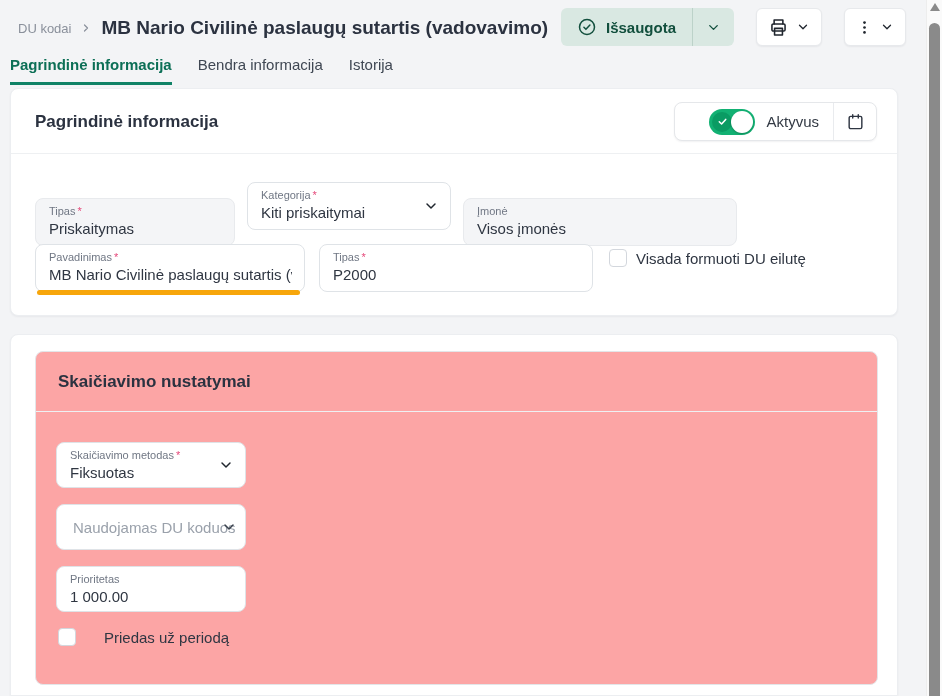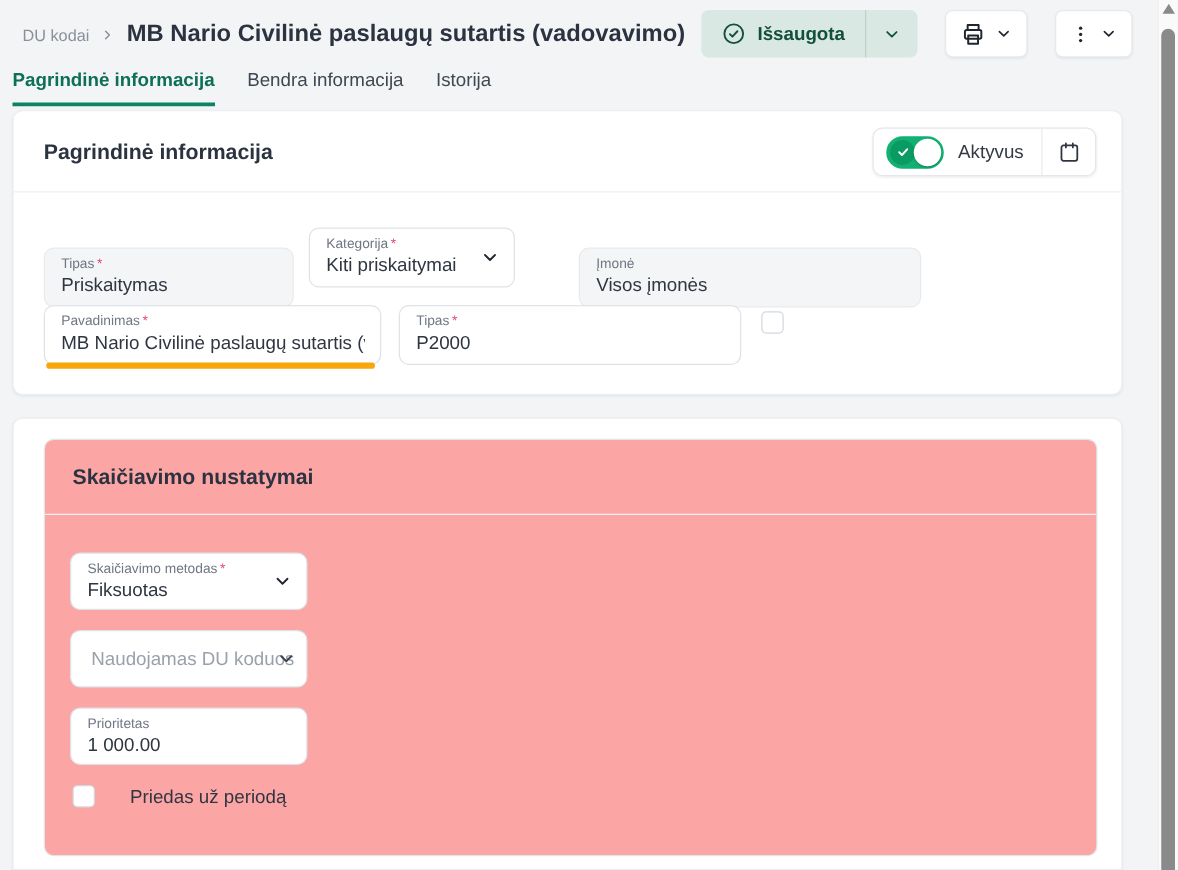--- a/index.html
+++ b/index.html
@@ -42,21 +42,21 @@
           box-shadow:0 1px 2px rgba(16,24,40,.05); }
   .card-1 { top:88px; height:228px; }
   .card-2 { top:334px; height:362px; border-radius:8px 8px 0 0; }
 
   .card-header { position:relative; height:65px; border-bottom:1px solid #eef0f2; }
   .card-title { position:absolute; left:24px; top:23px; font-size:17px; font-weight:700; color:#2b3240; }
 
   
   .active-box { position:absolute; right:20px; top:13px; height:39px; display:flex; align-items:center;
                 background:#fff; border:1px solid #e5e7ea; border-radius:8px;
-                box-shadow:0 1px 2px rgba(16,24,40,.06); }
+                box-shadow:0 1px 2px rgba(16,24,40,.06);padding-left:24px; }
   .toggle { position:relative; width:46px; height:26px; border-radius:13px; background:#12b173;
             margin-left:10px; cursor:pointer; flex:none; }
   .toggle-badge { position:absolute; left:3px; top:3px; width:20px; height:20px; border-radius:50%;
                   background:#0a9b63; display:flex; align-items:center; justify-content:center; color:#fff; }
   .toggle-knob { position:absolute; right:2px; top:2px; width:22px; height:22px; border-radius:50%;
                  background:#fff; box-shadow:0 1px 2px rgba(0,0,0,.25); }
   .toggle-label { font-size:15px; color:#333a44; margin:0 14px 0 11px; }
   .active-divider { width:1px; align-self:stretch; background:#e9ebee; }
   .calendar-btn { width:42px; display:flex; align-items:center; justify-content:center; cursor:pointer; color:#2f3642; }
 
@@ -73,21 +73,21 @@
                    background:#f7a60b; border-radius:3px; }
   .pavadinimas-wrap { position:absolute; left:24px; top:155px; width:270px; height:48px; }
   .pavadinimas-wrap .field { left:0; top:0; width:270px; }
 
   .checkbox-row { position:absolute; display:flex; align-items:center; gap:9px; cursor:pointer; }
   .checkbox { width:18px; height:18px; border:1.5px solid #d3d7dd; border-radius:4px; background:#fff; flex:none; }
   .checkbox-label { font-size:15px; color:#2f3642; white-space:nowrap; }
 
   
   .fld-tipas        { left:24px;  top:93px;  width:200px; }
-  .fld-kategorija   { left:236px; top:93px;  width:165px; }
+  .fld-kategorija   { left:236px; top:93px;  width:204px; }
   .fld-imone        { left:452px; top:93px;  width:274px; }
   .fld-kodas        { left:308px; top:155px; width:274px; }
   .cb-visada        { left:598px; top:160px; }
 
   
   .calc-panel { position:absolute; left:24px; top:16px; width:843px; height:334px;
                 border:1px solid #e3e6e9; border-radius:8px; background:#fca5a5; }
   .calc-header { position:relative; height:60px; border-bottom:1px solid #eef0f2; }
   .calc-title { position:absolute; left:22px; top:20px; font-size:17px; font-weight:700; color:#2b3240; }
   .fld-metodas     { left:20px; top:90px;  width:190px; height:46px; }
@@ -229,20 +229,21 @@
     <div class="underline-bar"></div>
   </div>
 
   <div class="field white fld-kodas">
     <div class="f-label"><span>Tipas</span><span class="f-req">*</span></div>
     <div class="f-value">P2000</div>
   </div>
 
   <div class="checkbox-row cb-visada">
     <div class="checkbox"></div>
+    <span class="checkbox-label">Visada formuoti DU eilutę</span>
   </div>
 </div>
 
 <div class="card card-2">
   <div class="calc-panel">
     <div class="calc-header">
       <div class="calc-title">Skaičiavimo nustatymai</div>
     </div>
 
     <div class="field white fld-metodas">

